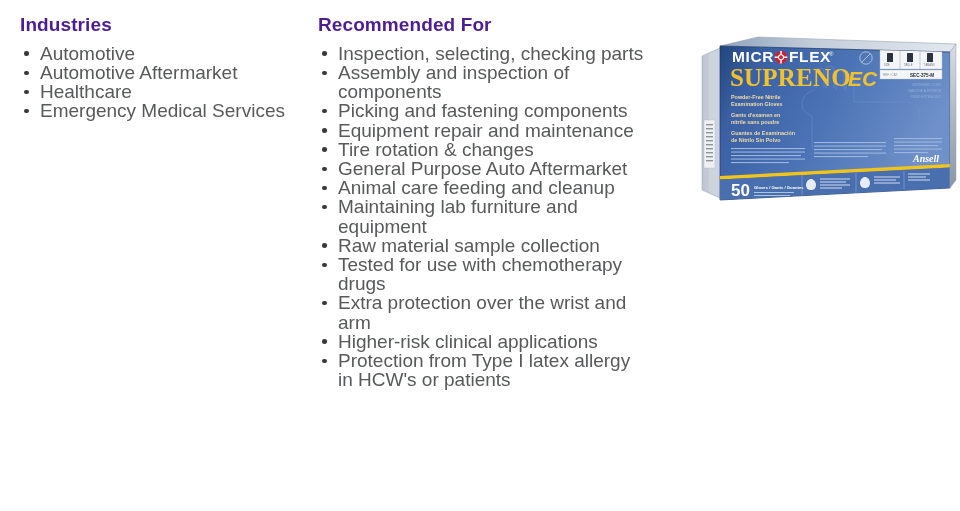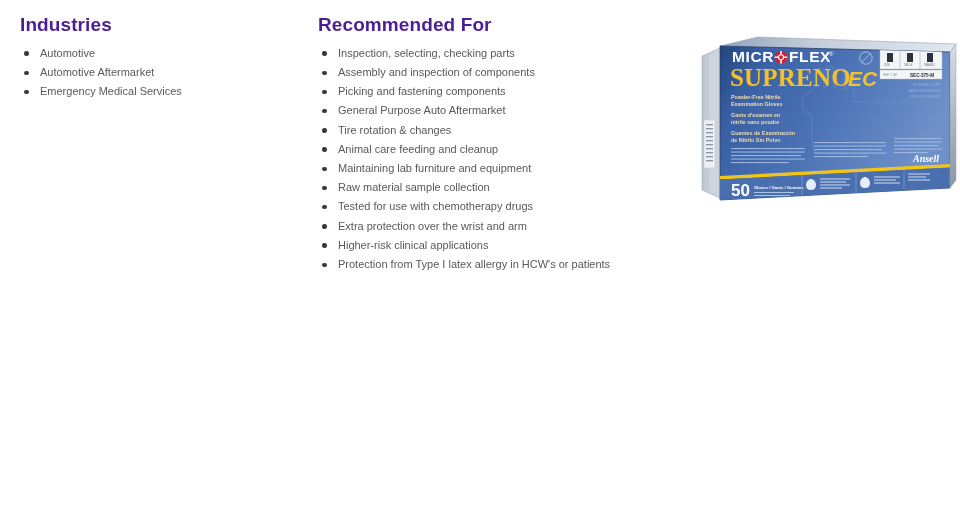--- a/index.html
+++ b/index.html
@@ -41,21 +41,21 @@
 
   ul.feature-list {
     list-style: none;
     margin: 0;
     padding: 0;
   }
   ul.feature-list li {
     position: relative;
     padding-left: 22px;
     color: #58595b;
-    font-size: 11px;
+    font-size: 19px;
     line-height: 19.2px;
     margin-bottom: 0px;
   }
   ul.feature-list li::before {
     content: "";
     position: absolute;
     left: 6px;
     top: 7.5px;
     width: 4.5px;
     height: 4.5px;
@@ -74,32 +74,34 @@
   .product-figure svg { display: block; }
 </style>
 </head>
 <body>
 
 <div class="col-industries">
   <h2 class="section-title">Industries</h2>
   <ul class="feature-list">
     <li>Automotive</li>
     <li>Automotive Aftermarket</li>
+    <li>Healthcare</li>
     <li>Emergency Medical Services</li>
   </ul>
 </div>
 
 <div class="col-recommended">
   <h2 class="section-title">Recommended For</h2>
   <ul class="feature-list">
     <li>Inspection, selecting, checking parts</li>
     <li>Assembly and inspection of components</li>
     <li>Picking and fastening components</li>
+    <li>Equipment repair and maintenance</li>
+    <li>Tire rotation &amp; changes</li>
     <li>General Purpose Auto Aftermarket</li>
-    <li>Tire rotation &amp; changes</li>
     <li>Animal care feeding and cleanup</li>
     <li>Maintaining lab furniture and equipment</li>
     <li>Raw material sample collection</li>
     <li>Tested for use with chemotherapy drugs</li>
     <li>Extra protection over the wrist and arm</li>
     <li>Higher-risk clinical applications</li>
     <li>Protection from Type I latex allergy in HCW's or patients</li>
   </ul>
 </div>
 

